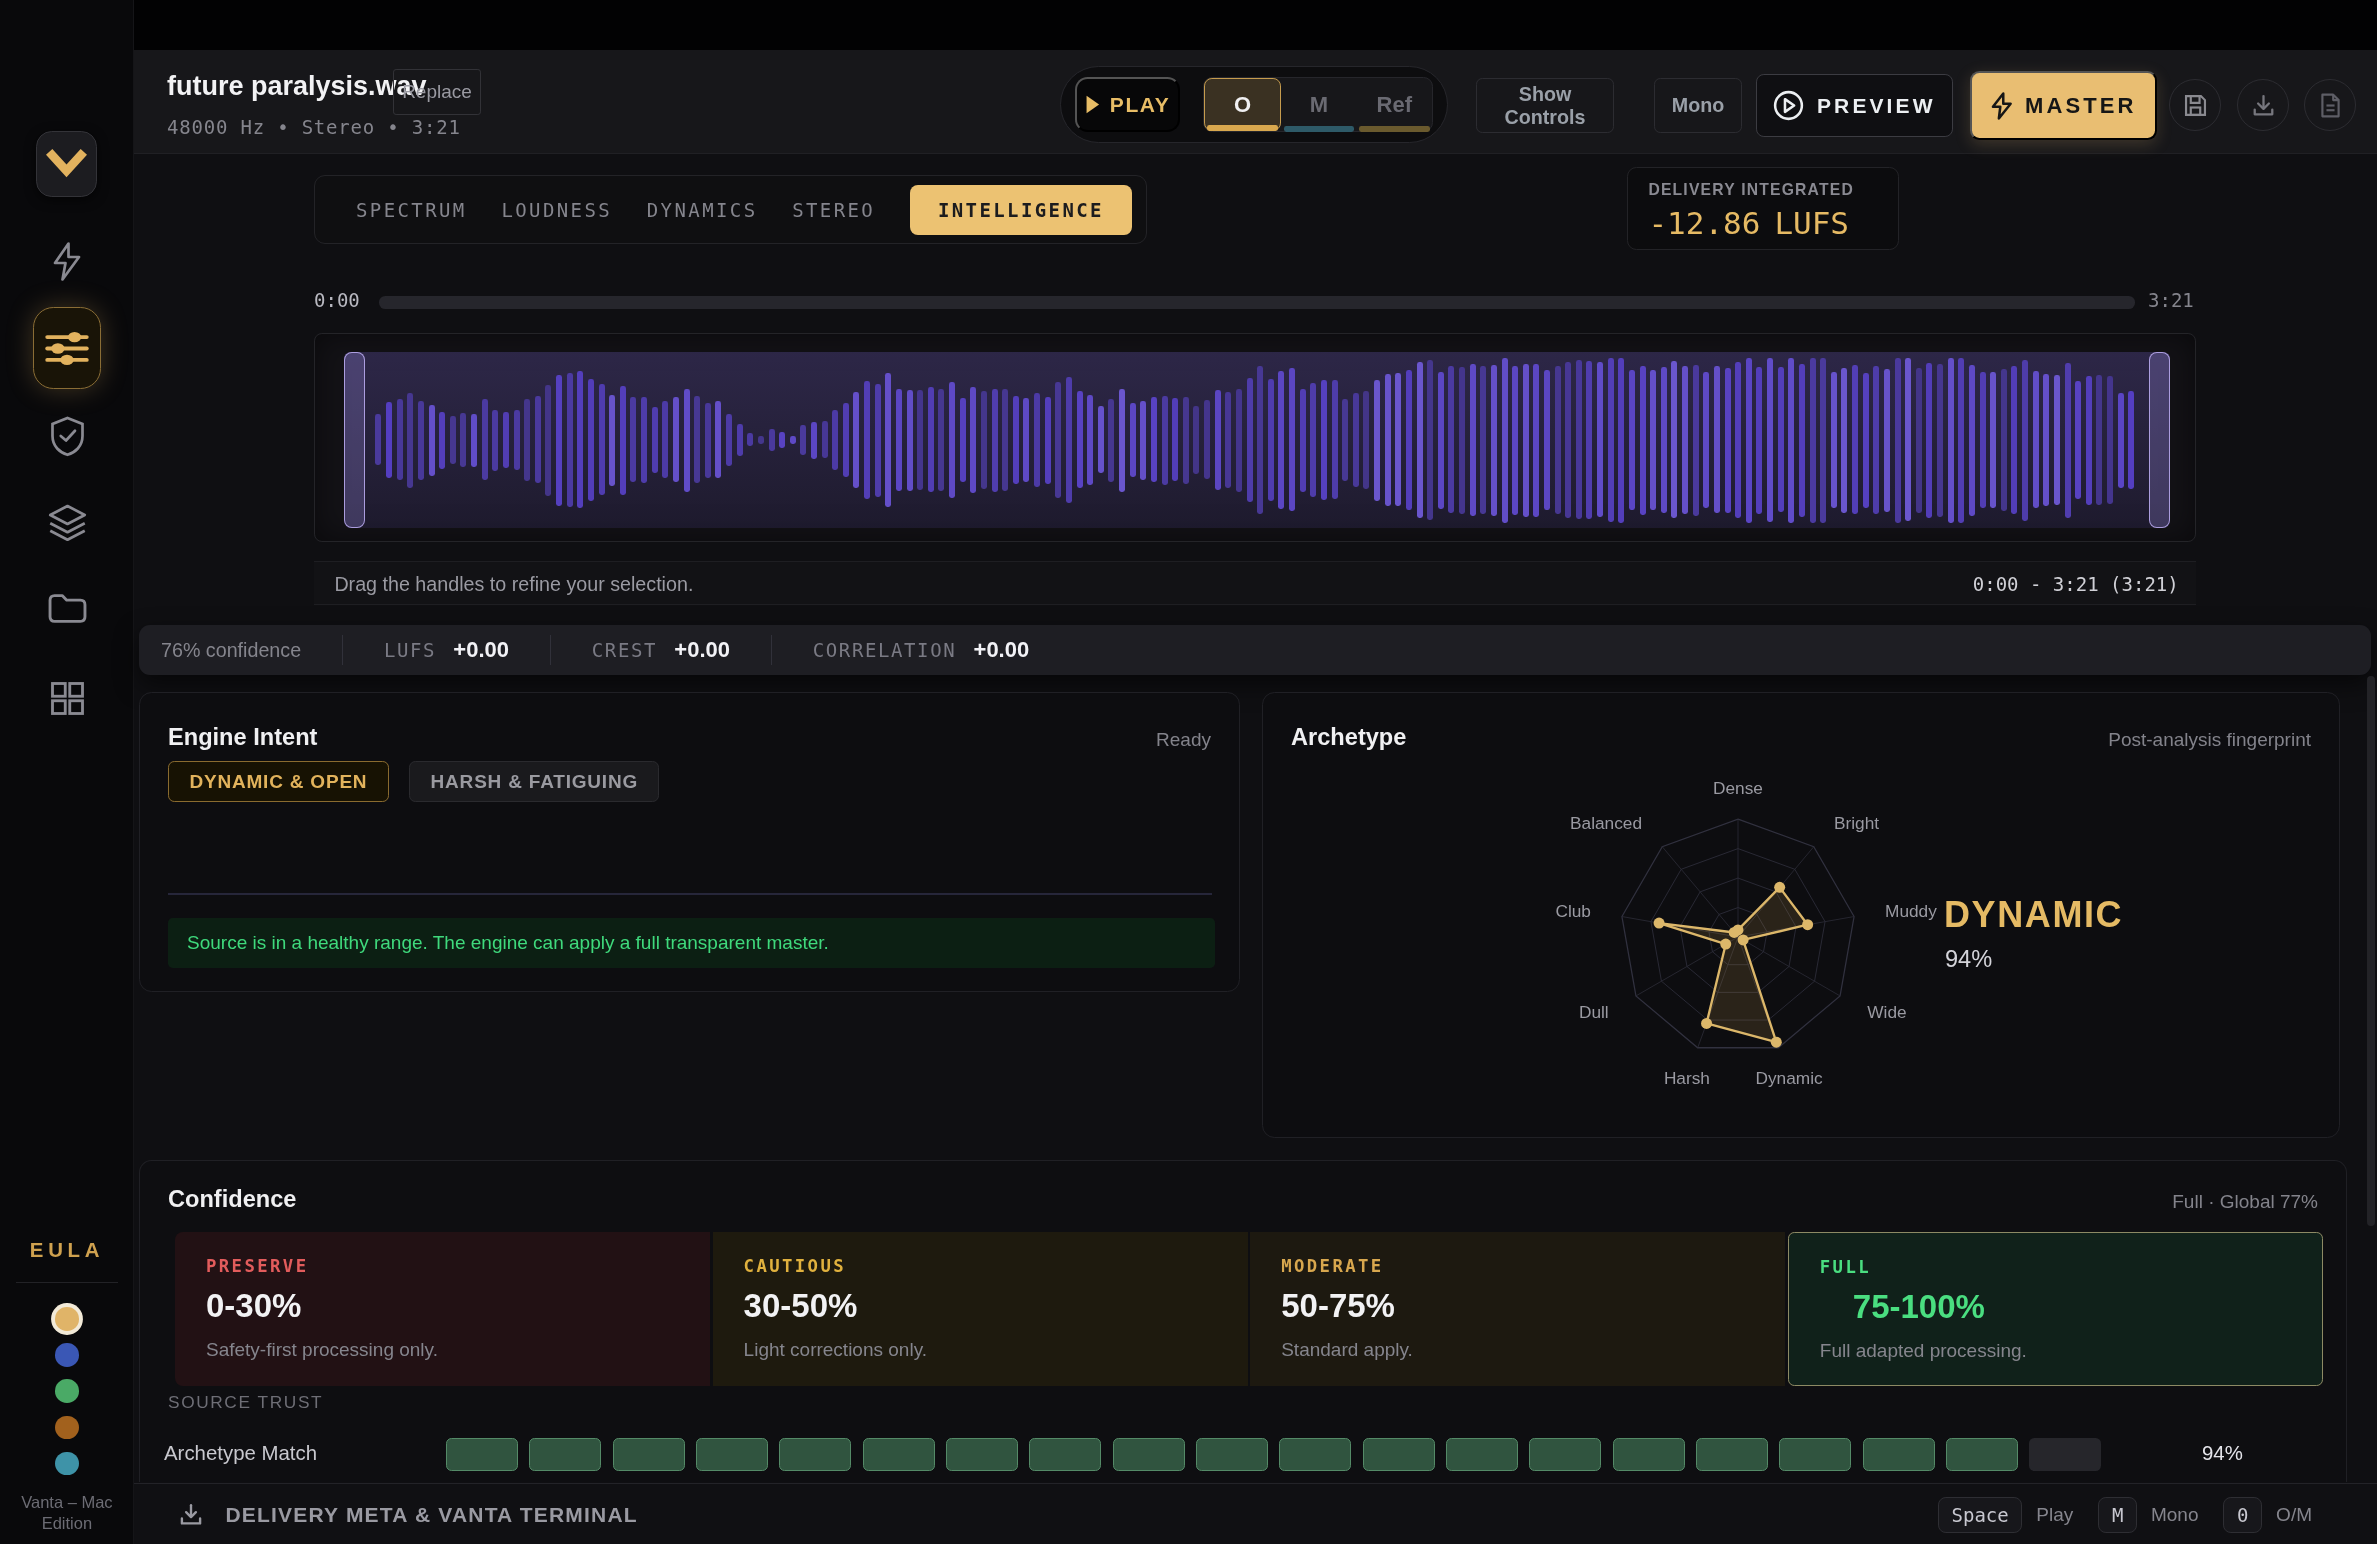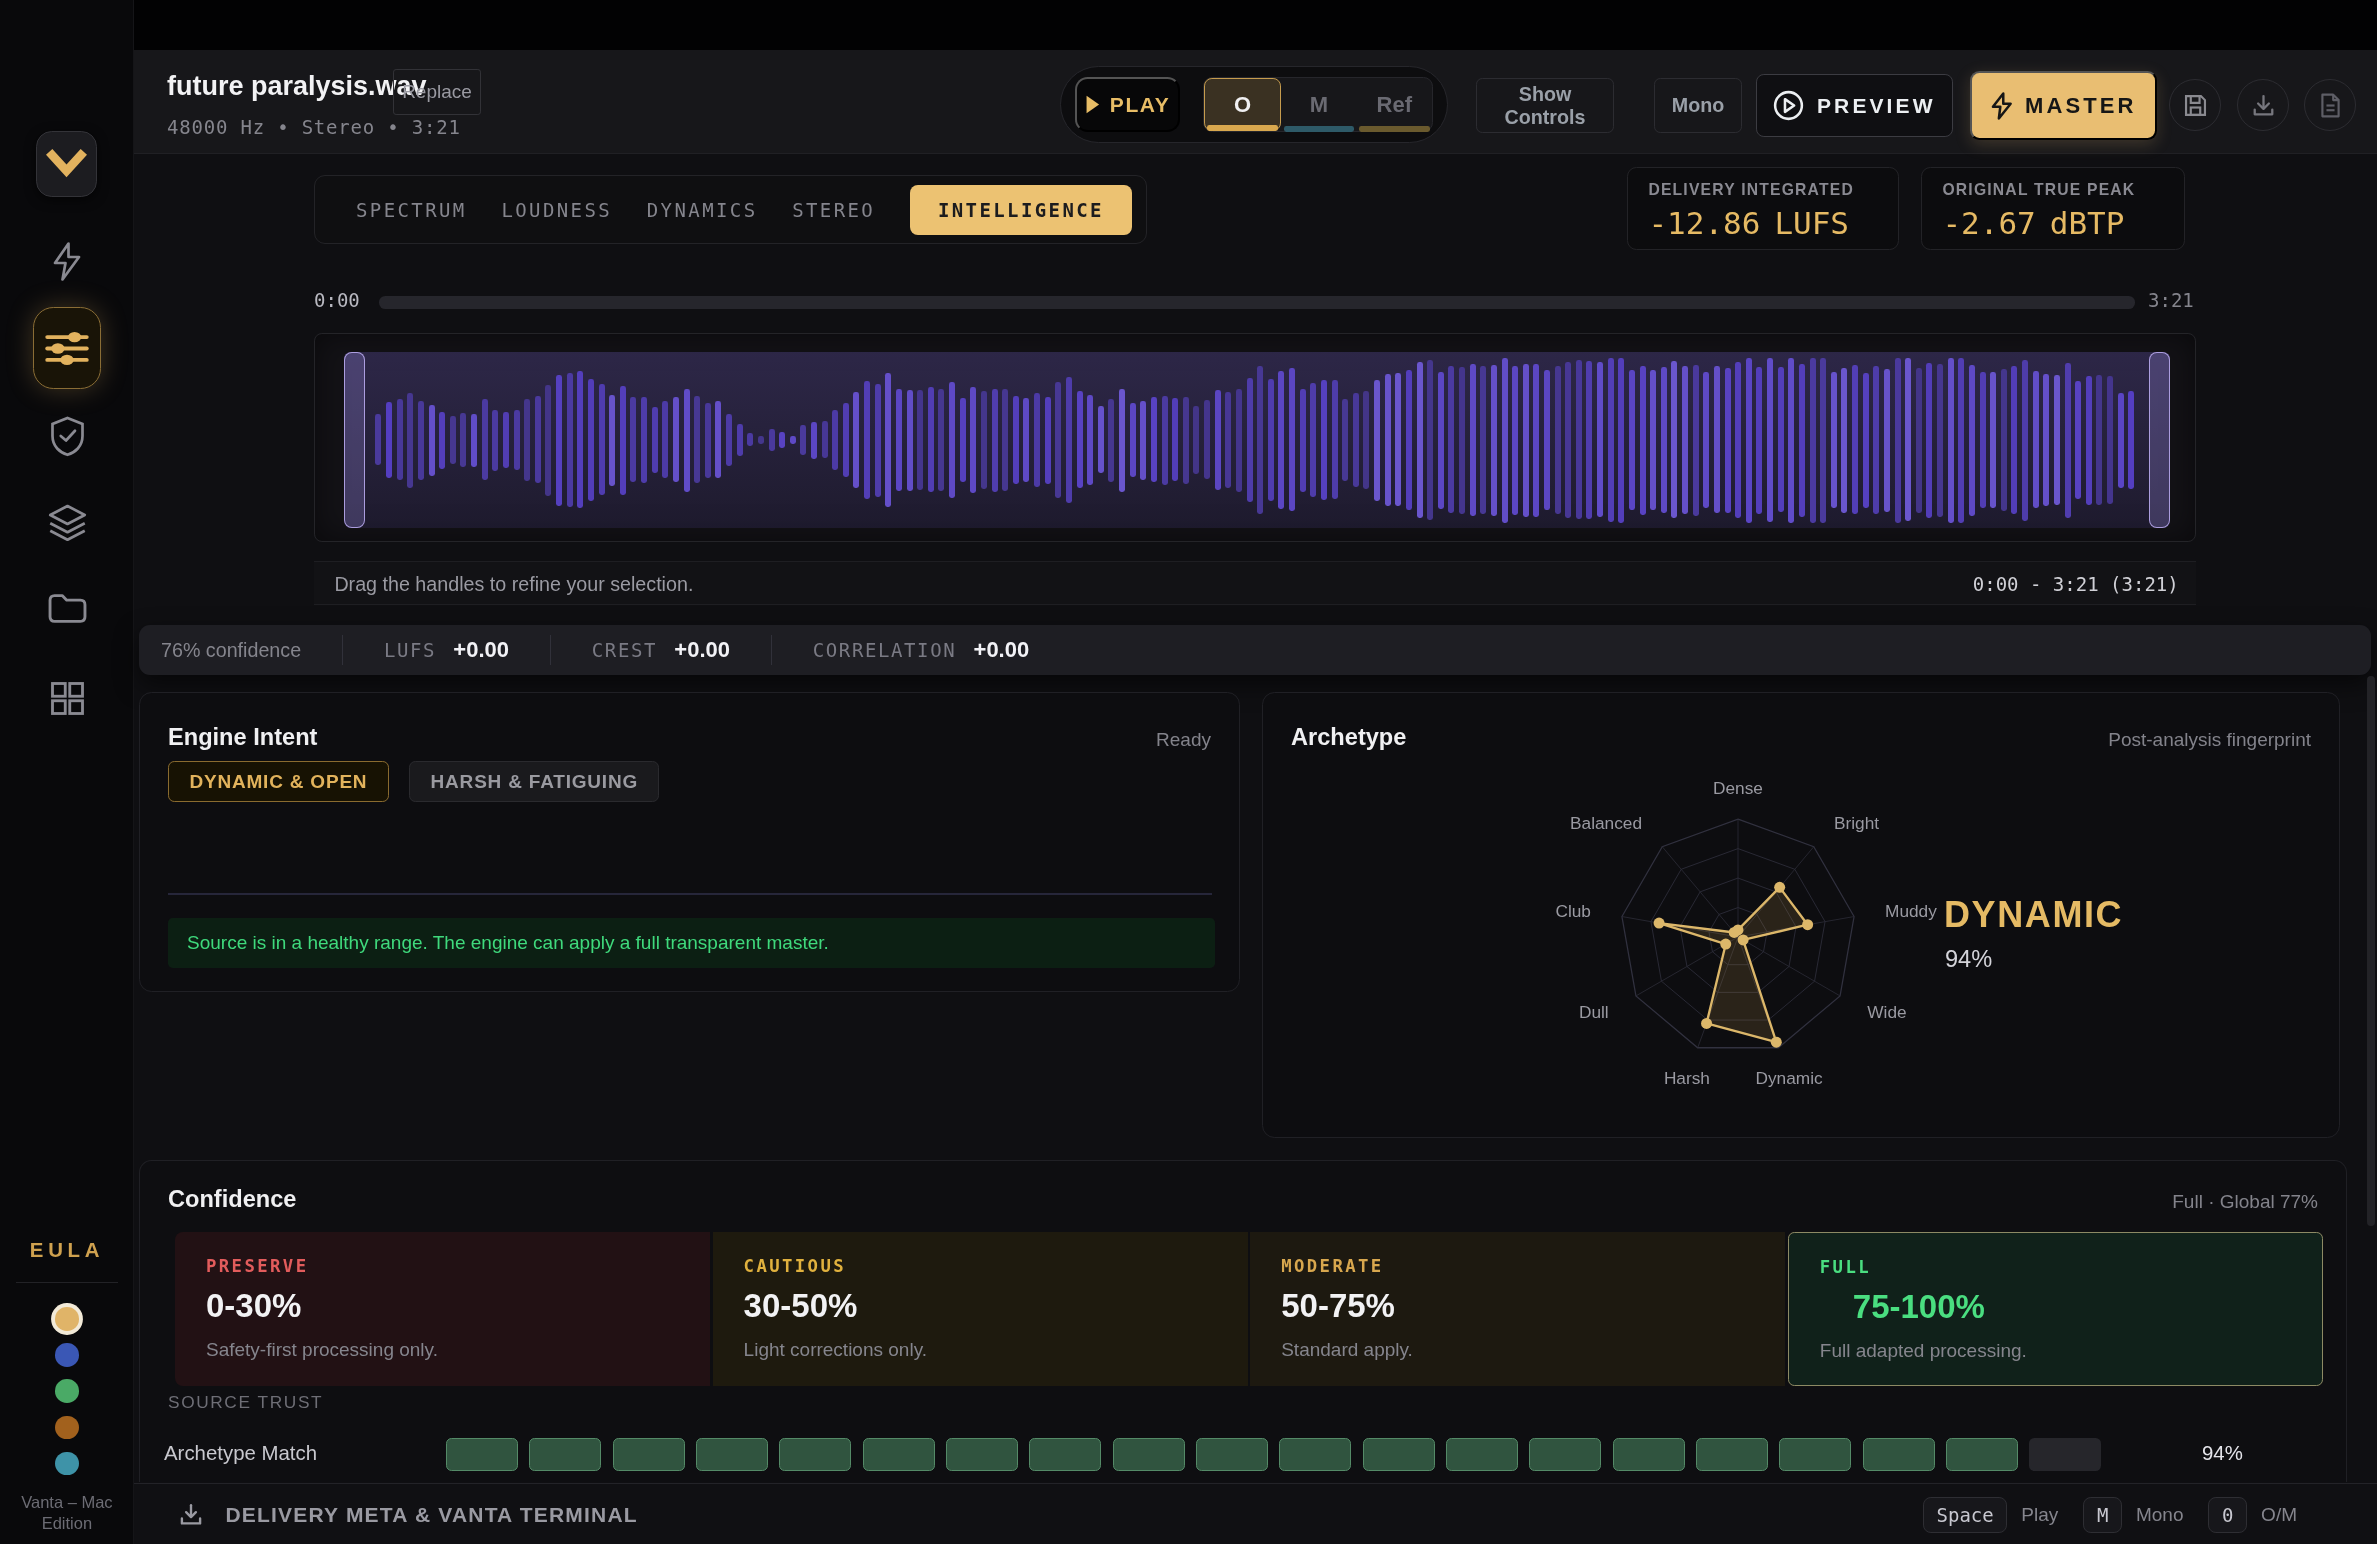--- a/index.html
+++ b/index.html
@@ -115,21 +115,21 @@
   #match-label { position:absolute; left:24px; top:281px; font-size:20.4px; color:#c8c8ce; }
   #trust-segs { position:absolute; left:306px; top:277px; width:1738px; height:33px; }
   .tseg { position:absolute; top:0; width:72px; height:33px; border-radius:5.5px; }
   .tseg.on { background:#30543f; border:1.6px solid #548a67; }
   .tseg.off { background:#26262b; }
   #match-val { position:absolute; left:2062px; top:281px; font-size:20.4px; color:#e4e4ea; }
 
   
   #footer { position:absolute; left:134px; top:1483px; width:2244px; height:61px; background:#101013; border-top:0.8px solid #232328; }
   #footer-left { position:absolute; left:43px; top:0; height:61px; display:flex; align-items:center; gap:20.4px; color:#9a9aa2; font-weight:bold; font-size:21px; letter-spacing:1.2px; }
-  #shortcuts { position:absolute; right:70px; top:0; height:61px; display:flex; align-items:center; gap:14px; }
+  #shortcuts { position:absolute; right:55px; top:0; height:61px; display:flex; align-items:center; gap:14px; }
   .kbd { min-width:36px; height:36px; padding:0 12.6px; background:#17171b; border:0.8px solid #2e2e33; border-radius:7.9px; display:flex; align-items:center; justify-content:center; font-family:"DejaVu Sans Mono", monospace; font-size:19px; color:#c8c8d0; }
   .klabel { font-size:19px; color:#85858d; margin-right:11px; }
 
   #scrollthumb { position:absolute; right:2.4px; top:676px; width:7.9px; height:550px; background:#232327; border-radius:3.9px; }
 </style>
 </head>
 <body>
 
 <div id="app">
   <div id="top-strip"></div>
@@ -273,24 +273,20 @@
   <nav id="tabs">
     <span class="tab">SPECTRUM</span>
     <span class="tab">LOUDNESS</span>
     <span class="tab">DYNAMICS</span>
     <span class="tab">STEREO</span>
     <span class="tab active">INTELLIGENCE</span>
   </nav>
   <div id="statbox-0" class="statbox">
     <div class="slabel">DELIVERY INTEGRATED</div>
     <div class="sval"><span>-12.86</span><span class="sunit">LUFS</span></div>
-  </div>
-  <div id="statbox-1" class="statbox">
-    <div class="slabel">ORIGINAL TRUE PEAK</div>
-    <div class="sval"><span>-2.67</span><span class="sunit">dBTP</span></div>
   </div>
 
   <div id="tl-start" class="mono">0:00</div>
   <div id="tl-bar"></div>
   <div id="tl-end" class="mono">3:21</div>
 
   <div id="wave-panel">
     <div id="wave-sel">
       <div id="wave-bars">
           <div class="wbar" style="left: 31px; top: 62px; height: 51px; background: rgb(74, 58, 156);"></div>

